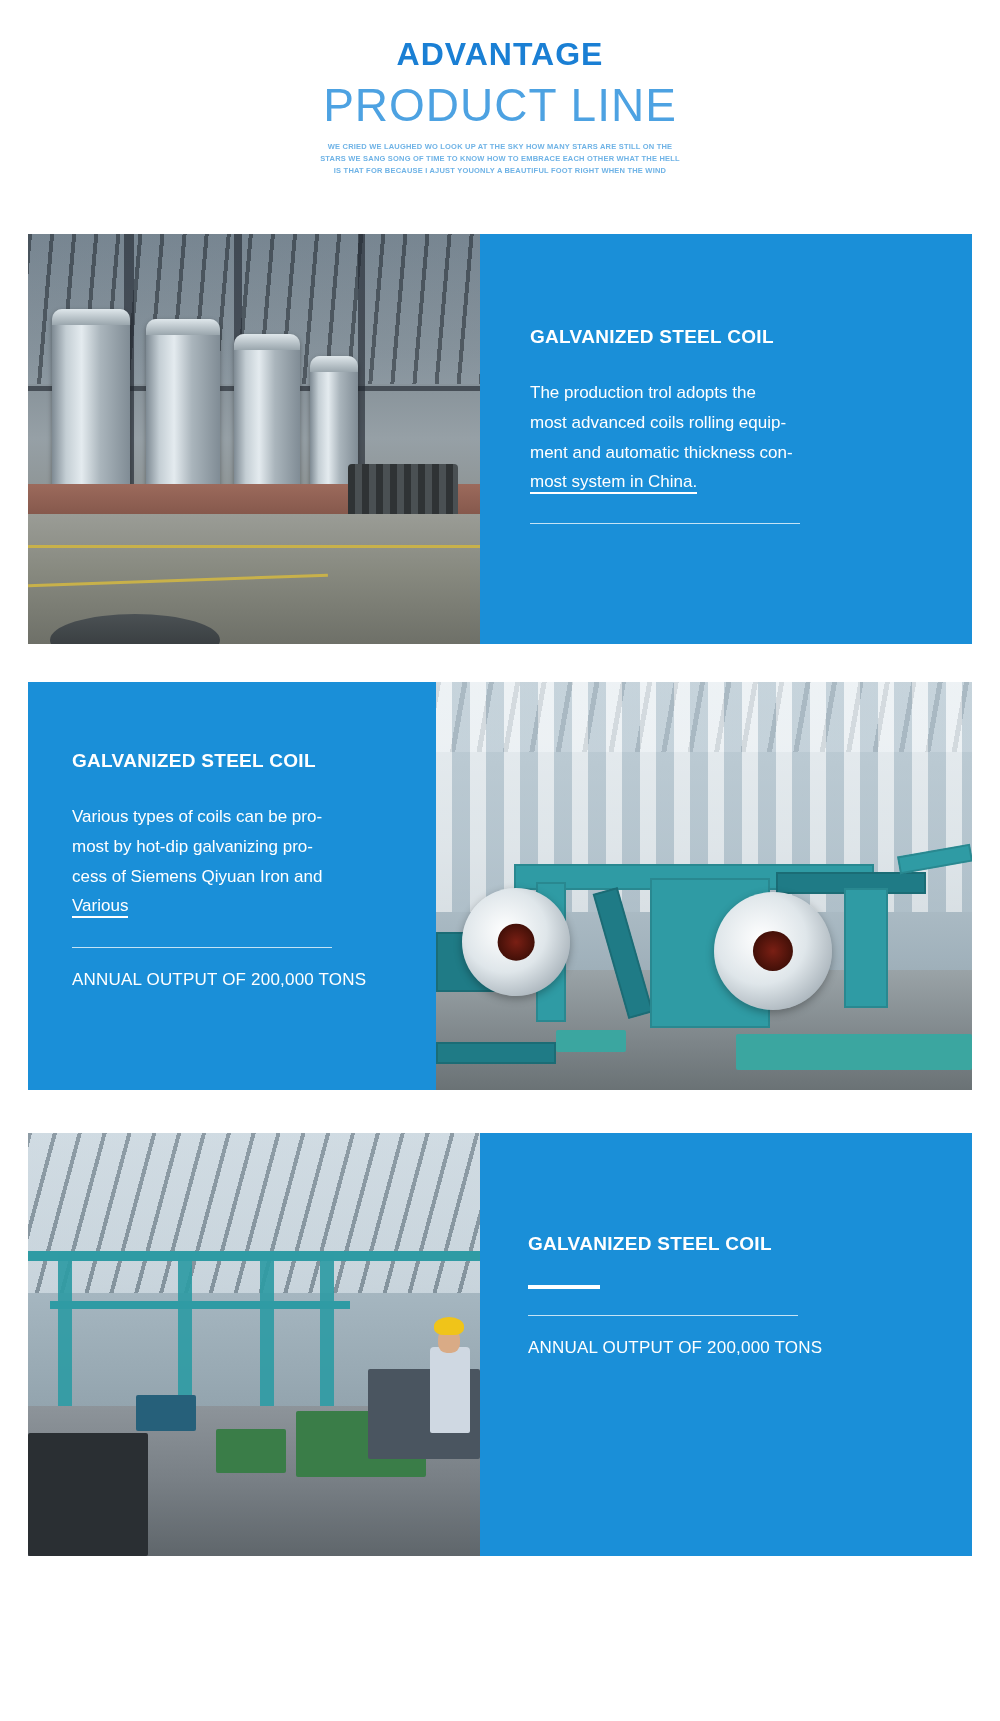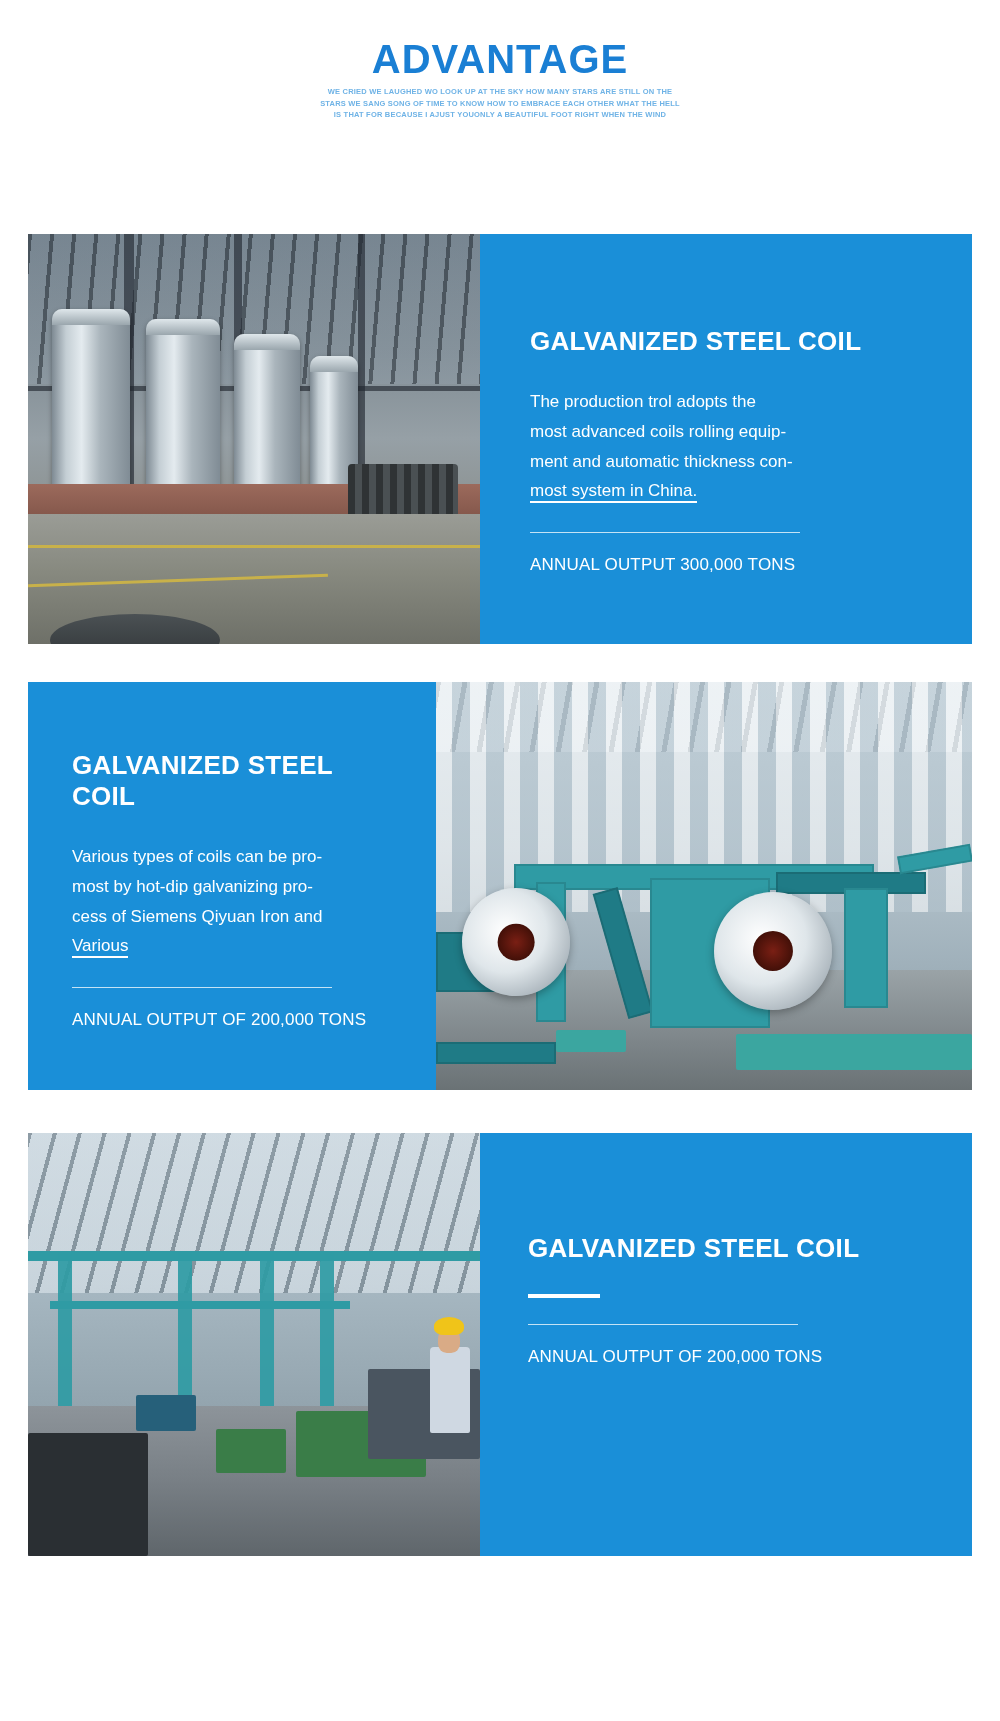--- a/index.html
+++ b/index.html
@@ -19,21 +19,21 @@
     height: 1721px;
     background: #ffffff;
   }
 
   
   .header {
     text-align: center;
     padding-top: 38px;
   }
   .header-title {
-    font-size: 40px;
+    font-size: 32px;
     font-weight: bold;
     color: #1a7fd4;
     letter-spacing: 1px;
     line-height: 1.05;
   }
   .header-subtitle {
     font-size: 46px;
     font-weight: 300;
     color: #4da2e2;
     letter-spacing: 1px;
@@ -77,21 +77,21 @@
   .r1-photo { width: 452px; height: 410px; }
   .r1-panel { width: 492px; height: 410px; padding: 92px 50px 0 50px; }
 
   .r2-panel { width: 408px; height: 408px; padding: 68px 44px 0 44px; }
   .r2-photo { width: 536px; height: 408px; }
 
   .r3-photo { width: 452px; height: 423px; }
   .r3-panel { width: 492px; height: 423px; padding: 100px 48px 0 48px; }
 
   .panel-title {
-    font-size: 26px;
+    font-size: 19px;
     font-weight: bold;
     letter-spacing: 0.3px;
     margin: 0 0 30px 0;
   }
   .panel-body {
     font-size: 17px;
     line-height: 1.75;
     font-weight: 400;
     margin: 0;
   }
@@ -222,20 +222,21 @@
     position:absolute; background:#2a2f33; border-radius:2px;
   }
 </style>
 </head>
 <body>
 
 <div class="page">
 
   <div class="header">
     <div class="header-title">ADVANTAGE</div>
+    <div class="header-subtitle">PRODUCT LINE</div>
     <div class="header-caption">WE CRIED WE LAUGHED WO LOOK UP AT THE SKY HOW MANY STARS ARE STILL ON THE STARS WE SANG SONG OF TIME TO KNOW HOW TO EMBRACE EACH OTHER WHAT THE HELL IS THAT FOR BECAUSE I AJUST YOUONLY A BEAUTIFUL FOOT RIGHT WHEN THE WIND</div>
   </div>
 
   <div class="row row-1">
 
     <div class="photo r1-photo p1">
       <div class="roof"></div>
       <div class="beam" style="left:96px; top:0; width:10px; height:410px;"></div>
       <div class="beam" style="left:206px; top:0; width:8px; height:300px;"></div>
       <div class="beam" style="left:330px; top:0; width:7px; height:280px;"></div>
@@ -254,21 +255,20 @@
 
     <div class="panel r1-panel">
       <div class="panel-title">GALVANIZED STEEL COIL</div>
       <p class="panel-body">
         <span>The production trol adopts the</span><br>
         <span>most advanced coils rolling equip-</span><br>
         <span>ment and automatic thickness con-</span><br>
         <span class="underlined">most system in China.</span>
       </p>
       <div class="divider"></div>
-      <p class="panel-footer">ANNUAL OUTPUT 300,000 TONS</p>
     </div>
   </div>
 
   <div class="row row-2">
 
     <div class="panel r2-panel">
       <div class="panel-title">GALVANIZED STEEL COIL</div>
       <p class="panel-body">
         <span>Various types of coils can be pro-</span><br>
         <span>most by hot-dip galvanizing pro-</span><br>

